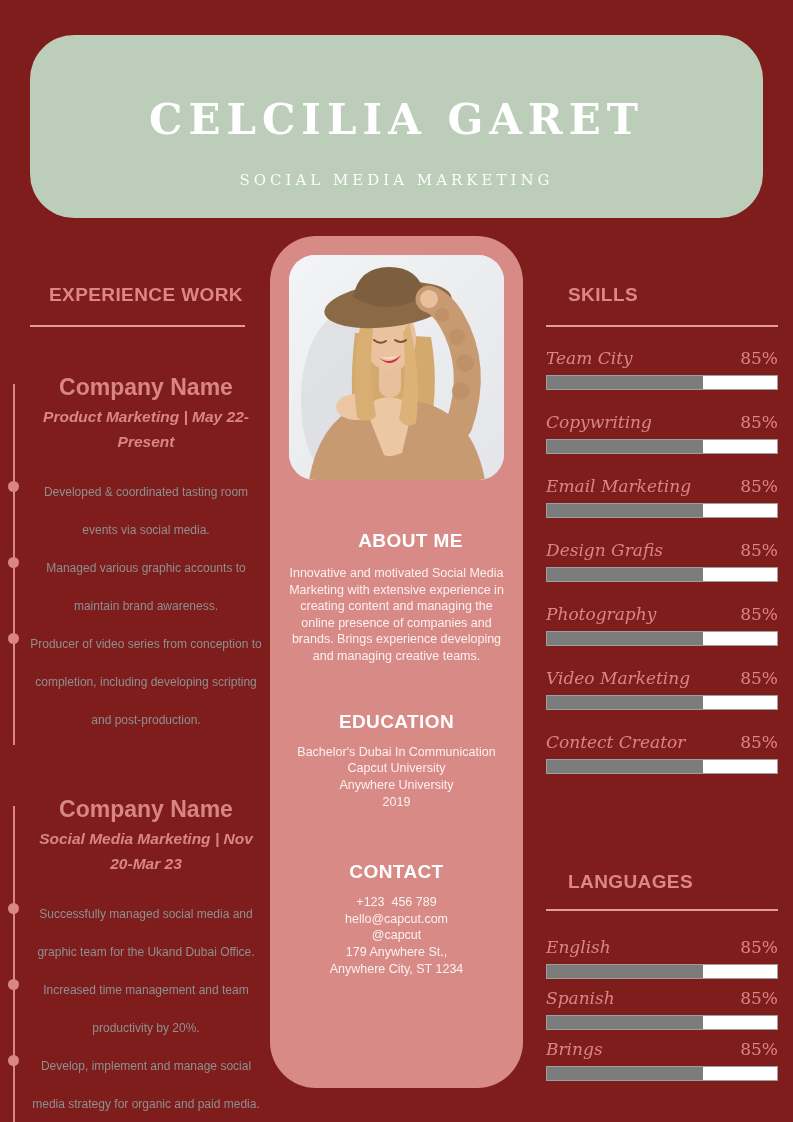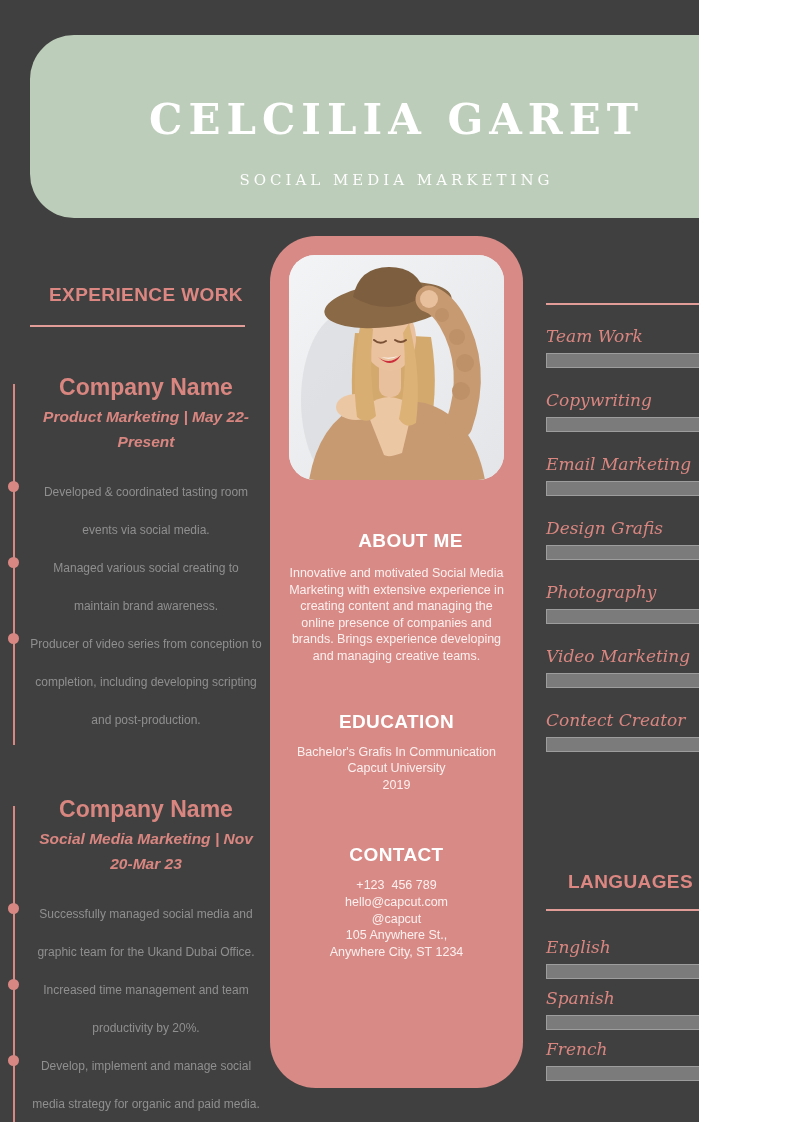--- a/index.html
+++ b/index.html
@@ -1,18 +1,18 @@
 <!DOCTYPE html>
 <html><head>
 <meta charset="utf-8">
 <style>
   * { margin:0; padding:0; box-sizing:border-box; }
   html,body { background:#ffffff; }
   body { font-family:"Liberation Sans", sans-serif; }
-  .page { position:relative; width:699px; height:1122px; background:#404040; overflow:hidden; }
+  .page { position:relative; width:793px; height:1122px; background:#7f1d1d; overflow:hidden; }
 
   
   .banner { position:absolute; left:30px; top:35px; width:733px; height:183px;
             background:#bccdb9; border-radius:44px; text-align:center; }
   .banner-name { margin-top:60px; font-family:"DejaVu Serif", serif; font-weight:bold;
                  font-size:42px; letter-spacing:6px; color:#ffffff; }
   .banner-role { margin-top:27px; font-family:"DejaVu Serif", serif; font-size:15px;
                  letter-spacing:4px; color:#fdfdfd; }
 
   
@@ -81,21 +81,21 @@
 
   <section class="exp-col">
     <h2 class="section-heading">EXPERIENCE WORK</h2>
     <hr class="heading-rule">
     <div>
         <div class="job">
           <h3 class="job-title">Company Name</h3>
           <div class="job-meta">Product Marketing | May 22-Present</div>
           <ul class="bullets">
             <li class="bullet">Developed &amp; coordinated tasting room events via social media.</li>
-            <li class="bullet">Managed various social creating to maintain brand awareness.</li>
+            <li class="bullet">Managed various graphic accounts to maintain brand awareness.</li>
             <li class="bullet">Producer of video series from conception to completion, including developing scripting and post-production.</li>
           </ul>
         </div>
         <div class="job">
           <h3 class="job-title">Company Name</h3>
           <div class="job-meta">Social Media Marketing | Nov 20-Mar 23</div>
           <ul class="bullets">
             <li class="bullet">Successfully managed social media and graphic team for the Ukand Dubai Office.</li>
             <li class="bullet">Increased time management and team productivity by 20%.</li>
             <li class="bullet">Develop, implement and manage social media strategy for organic and paid media.</li>
@@ -147,41 +147,43 @@
 
         <circle cx="140" cy="44" r="9" fill="#e8c09d"></circle>
       </svg>
     </div>
 
     <h2 class="panel-heading about-heading">ABOUT ME</h2>
     <p class="about-text">Innovative and motivated Social Media Marketing with extensive experience in creating content and managing the online presence of companies and brands. Brings experience developing and managing creative teams.</p>
 
     <h2 class="panel-heading edu-heading">EDUCATION</h2>
     <div class="panel-lines">
-        <div class="panel-line">Bachelor's Grafis In Communication</div>
+        <div class="panel-line">Bachelor's Dubai In Communication</div>
         <div class="panel-line">Capcut University</div>
+        <div class="panel-line">Anywhere University</div>
         <div class="panel-line">2019</div>
       </div>
 
     <h2 class="panel-heading contact-heading">CONTACT</h2>
     <div class="panel-lines">
         <div class="panel-line">+123  456 789</div>
         <div class="panel-line">hello@capcut.com</div>
         <div class="panel-line">@capcut</div>
-        <div class="panel-line">105 Anywhere St.,</div>
+        <div class="panel-line">179 Anywhere St.,</div>
         <div class="panel-line">Anywhere City, ST 1234</div>
       </div>
   </section>
 
   <section class="meter-col skills-col">
+    <h2 class="section-heading">SKILLS</h2>
     <hr class="heading-rule">
     <div class="meter-list">
         <div class="meter-item">
           <div class="meter-labels">
-            <span class="meter-label">Team Work</span>
+            <span class="meter-label">Team City</span>
             <span class="meter-percent">85%</span>
           </div>
           <div class="meter-bar">
             <div class="meter-fill" style="width: 68%;"></div>
           </div>
         </div>
         <div class="meter-item">
           <div class="meter-labels">
             <span class="meter-label">Copywriting</span>
             <span class="meter-percent">85%</span>
@@ -255,21 +257,21 @@
           <div class="meter-labels">
             <span class="meter-label">Spanish</span>
             <span class="meter-percent">85%</span>
           </div>
           <div class="meter-bar">
             <div class="meter-fill" style="width: 68%;"></div>
           </div>
         </div>
         <div class="meter-item">
           <div class="meter-labels">
-            <span class="meter-label">French</span>
+            <span class="meter-label">Brings</span>
             <span class="meter-percent">85%</span>
           </div>
           <div class="meter-bar">
             <div class="meter-fill" style="width: 68%;"></div>
           </div>
         </div>
       </div>
   </section>
 
 </div>

